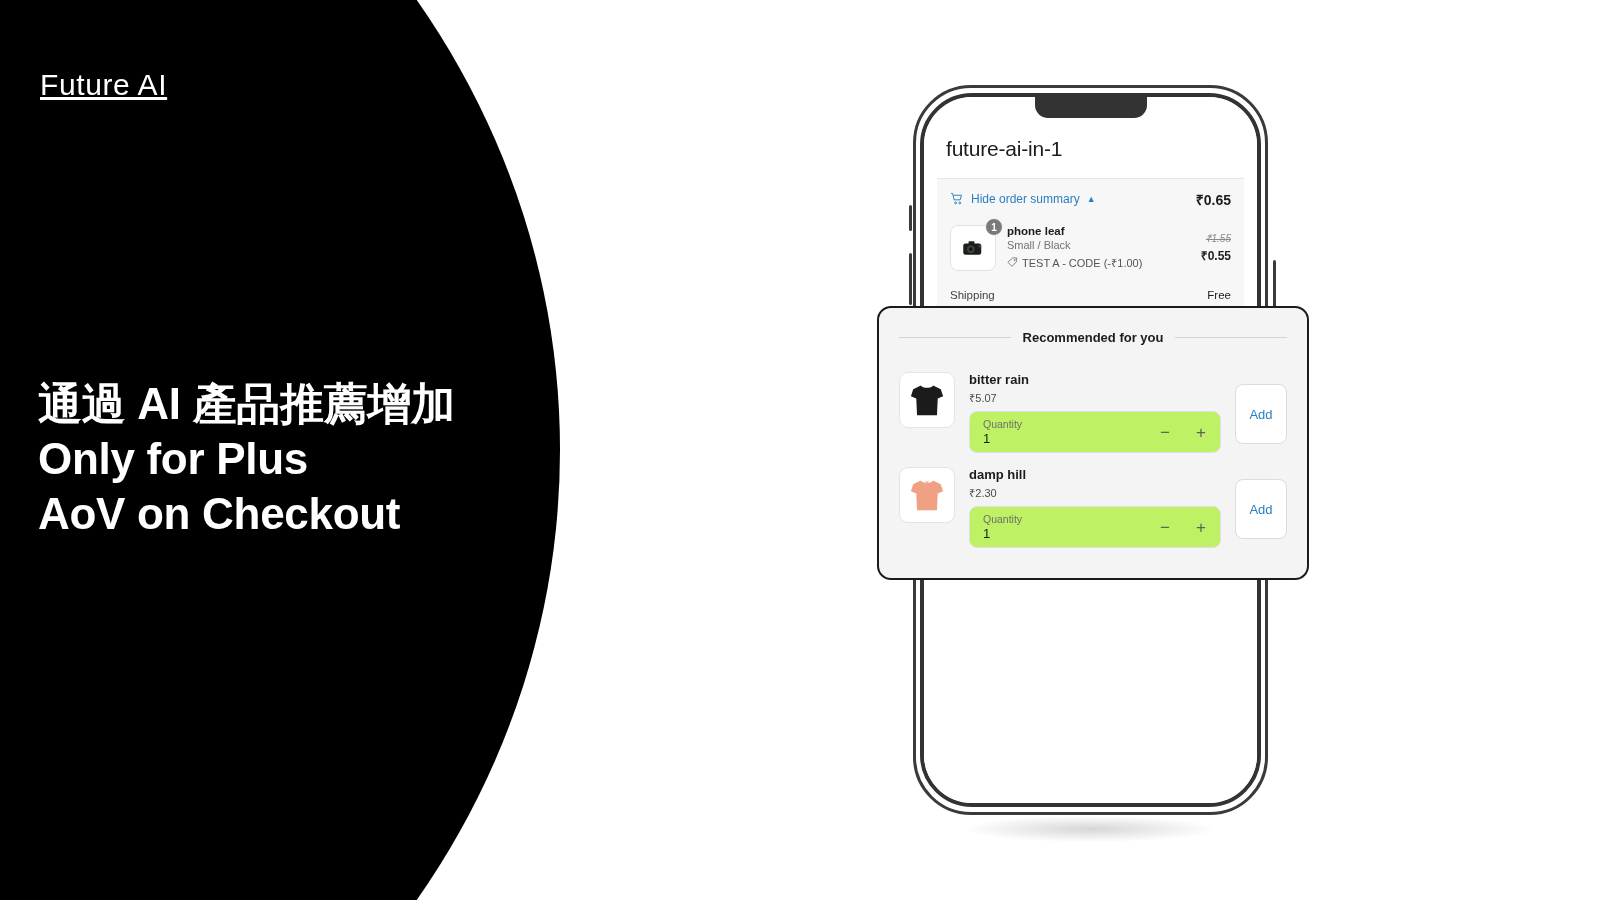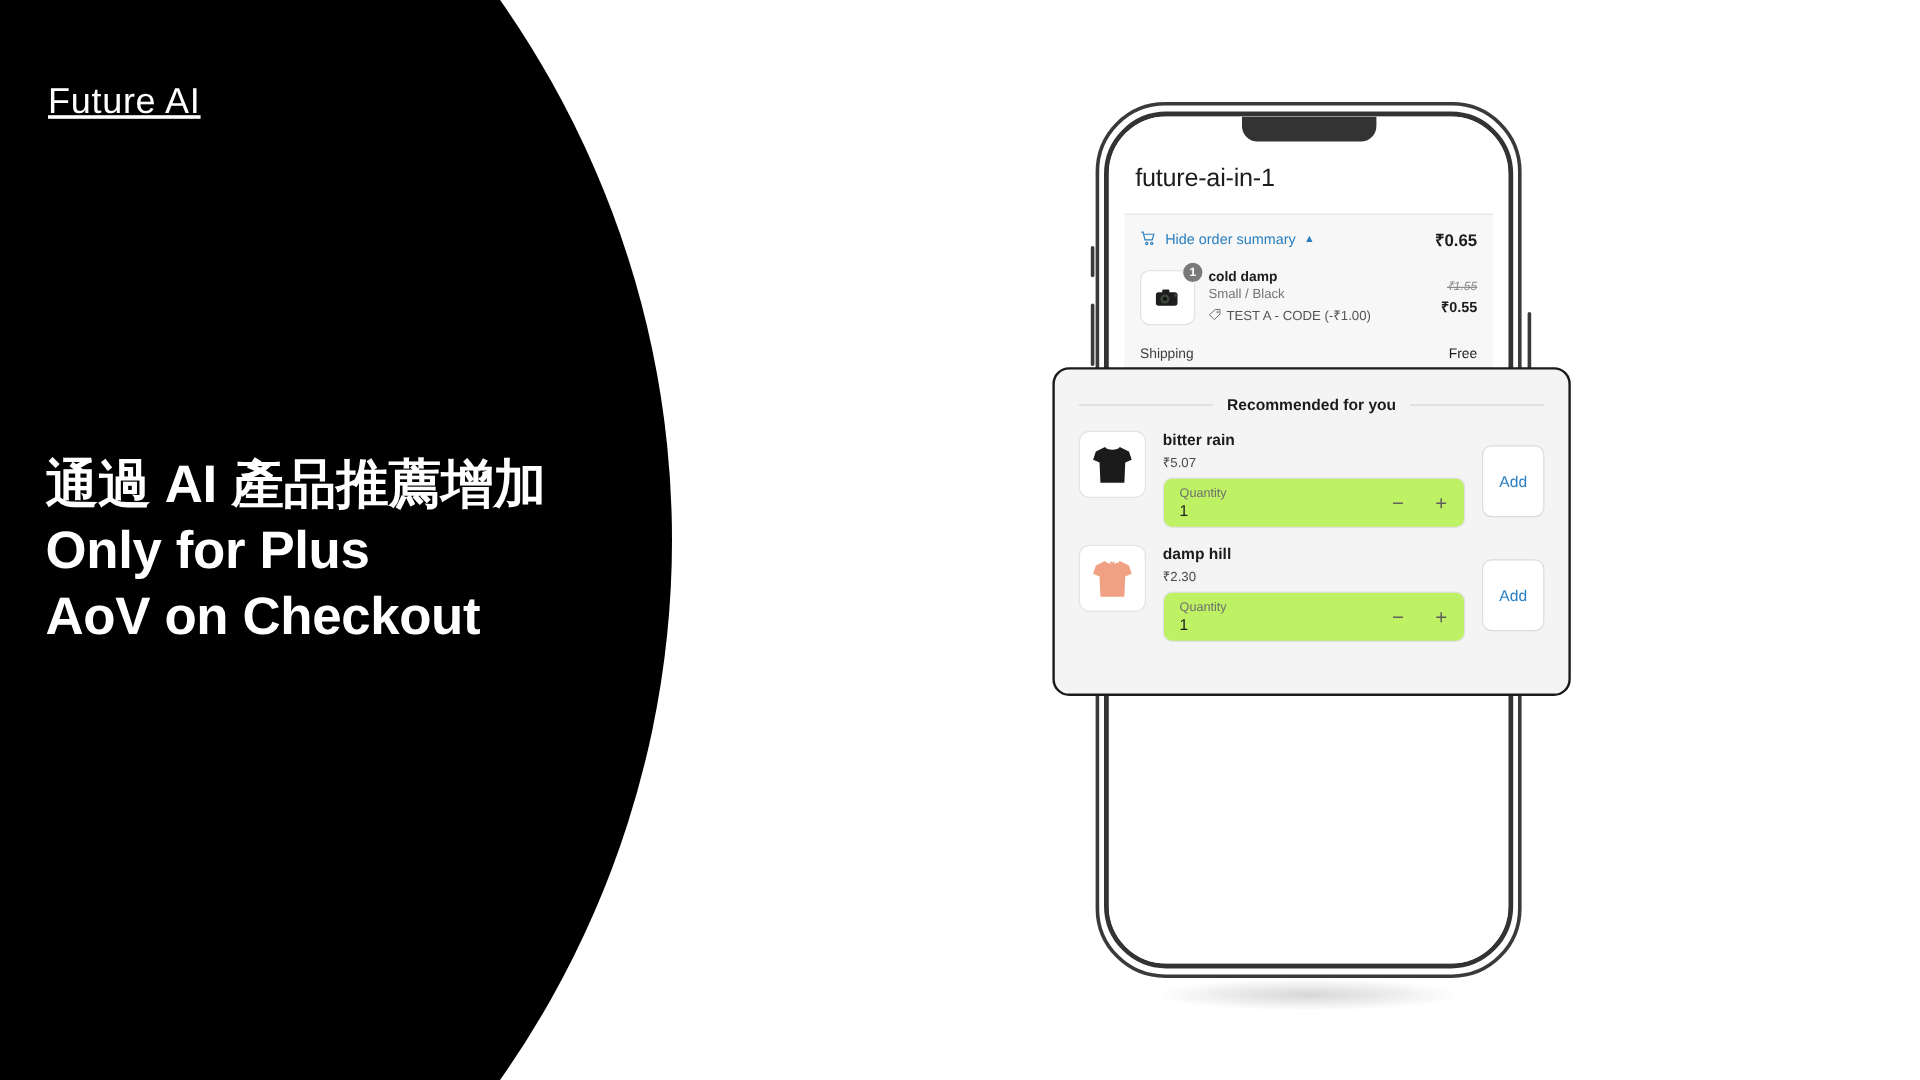--- a/index.html
+++ b/index.html
@@ -152,21 +152,21 @@
   
   .reco-card {
     position: absolute; left: 877px; top: 306px;
     width: 432px; height: 274px;
     background: #f4f4f4;
     border: 2px solid #1b1b1b;
     border-radius: 14px;
     z-index: 20;
     padding: 22px 20px 16px 20px;
   }
-  .reco-head { display: flex; align-items: center; gap: 12px; margin-bottom: 14px; }
+  .reco-head { display: flex; align-items: center; gap: 12px; margin-bottom: 27px; }
   .reco-head .rule { flex: 1 1 auto; height: 1px; background: #d4d4d4; }
   .reco-title { font-size: 13px; font-weight: 700; color: #1c1c1c; white-space: nowrap; }
 
   .reco-row { display: flex; align-items: flex-start; gap: 14px; margin-bottom: 14px; }
   .reco-thumb {
     width: 56px; height: 56px; flex: 0 0 auto;
     background: #ffffff; border: 1px solid #e4e4e4; border-radius: 9px;
     display: flex; align-items: center; justify-content: center; overflow: hidden;
   }
   .reco-mid { flex: 1 1 auto; min-width: 0; }
@@ -247,21 +247,21 @@
                   <rect x="7" y="14" width="24" height="15" rx="3" fill="#1d1d1d"></rect>
                   <rect x="14" y="11" width="8" height="4" rx="1.5" fill="#1d1d1d"></rect>
                   <circle cx="17" cy="21.5" r="5" fill="#3c4a3a"></circle>
                   <circle cx="17" cy="21.5" r="2.4" fill="#12160f"></circle>
                   <rect x="27" y="16" width="4" height="3" rx="1" fill="#444"></rect>
                 </svg>
               </div>
               <div class="qty-badge">1</div>
             </div>
             <div class="li-info">
-              <div class="li-title">cold damp</div>
+              <div class="li-title">phone leaf</div>
               <div class="li-variant">Small / Black</div>
               <div class="li-discount">
                 <span class="tag-ic">
                   <svg viewBox="0 0 20 20" width="11" height="11" fill="none" stroke="#6a6a6a" stroke-width="1.5">
                     <path d="M10.5 1.6h7v7L9 17 1.6 9.6z"></path>
                     <circle cx="14" cy="5.6" r="1.1"></circle>
                   </svg>
                 </span>
                 <span>TEST A - CODE (-₹1.00)</span>
               </div>

